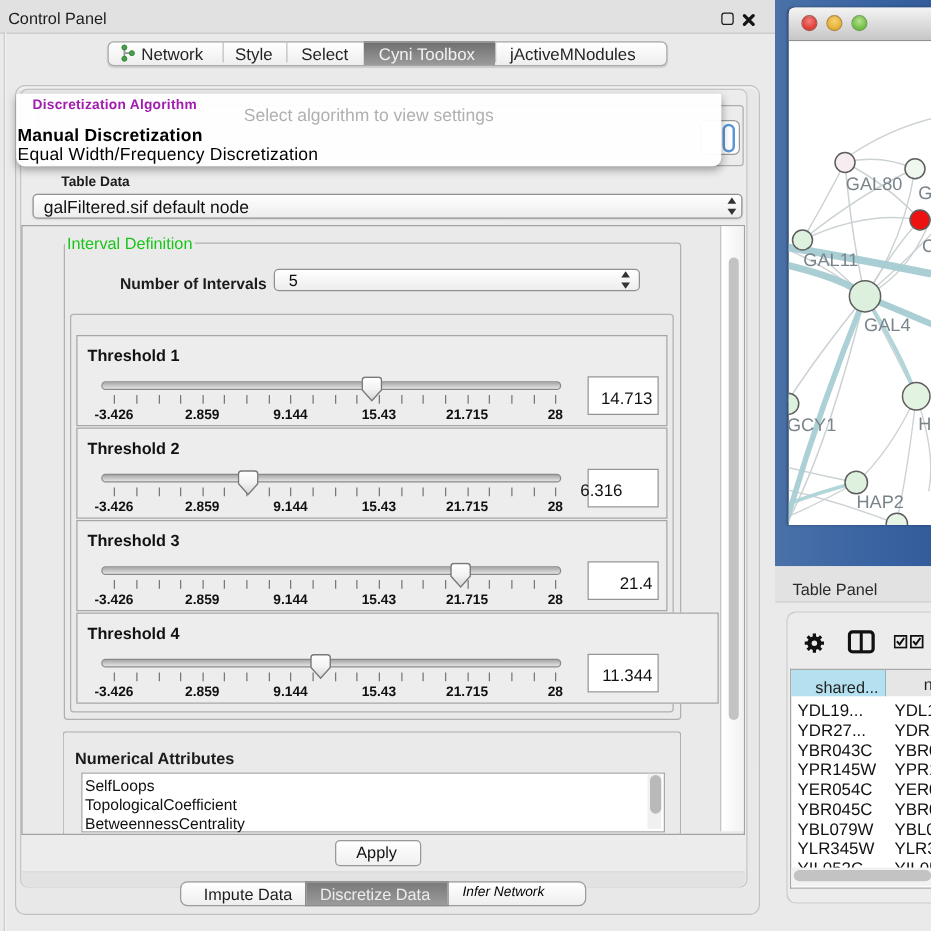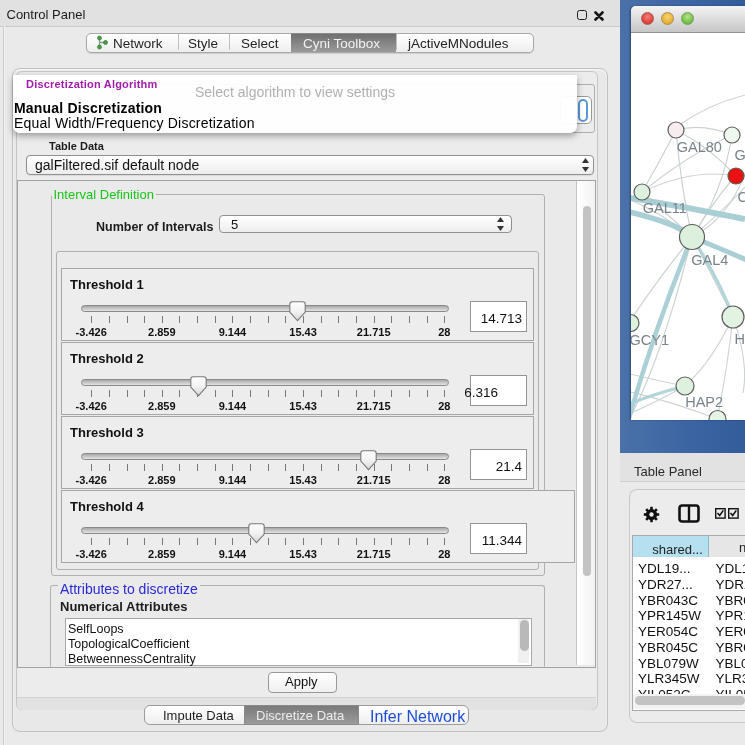--- a/index.html
+++ b/index.html
@@ -289,35 +289,34 @@
             <stop offset="0.5" stop-color="#f2f2f2"></stop>
             <stop offset="1" stop-color="#d8d8d8"></stop>
     </linearGradient>
         </defs>
       </svg>
   <div class="abs" style="left:408px;top:32px;width:55px;height:29px;background:#fff;border:1px solid #949494;"></div>
   <div class="abs" style="left:408px;top:42px;width:52px;text-align:right;font-size:13.5px;color:#111;">11.344</div>
 </div>
 
   <div class="abs" style="left:50px;top:585px;width:493px;height:82px;border:1px solid #b0b0b0;border-radius:3px;border-bottom:none;"></div>
-  <div class="abs" style="left:58px;top:581px;font-size:14px;color:#2a2ad2;background:#eaeaea;padding:0 2px;">Attributes to discretize</div>
   <div class="abs bold" style="left:60px;top:599px;font-size:13px;color:#1c1c1c;">Numerical Attributes</div>
   <div class="abs" style="left:65px;top:618px;width:465px;height:46px;background:#ffffff;border:1px solid #a8a8a8;"></div>
   <div class="abs" style="left:68px;top:621.5px;font-size:12.5px;color:#111;line-height:15.3px;">SelfLoops<br>TopologicalCoefficient<br>BetweennessCentrality</div>
   <div class="abs" style="left:518px;top:619px;width:11px;height:44px;background:#f0f0f0;"></div>
   <div class="abs" style="left:519.5px;top:620px;width:9px;height:31px;background:#b9b9b9;border-radius:4.5px;"></div>
 
   <div class="abs" style="left:268px;top:672px;width:67px;height:19px;background:linear-gradient(#ffffff,#f0f0f0);border:1px solid #989898;border-radius:4px;"></div>
   <div class="abs" style="left:285px;top:674px;font-size:13px;color:#111;">Apply</div>
 
   <div class="abs" style="left:144px;top:705px;width:323px;height:18px;background:linear-gradient(#ffffff,#eeeeee);border:1px solid #9c9c9c;border-radius:6px;"></div>
   <div class="abs" style="left:244px;top:705px;width:113px;height:18px;background:linear-gradient(#7a7a7a,#9b9b9b);border:1px solid #8a8a8a;"></div>
   <div class="abs" style="left:163px;top:708px;font-size:13px;color:#1c1c1c;">Impute Data</div>
   <div class="abs" style="left:256px;top:708px;font-size:13px;color:#ededed;">Discretize Data</div>
-  <div class="abs" style="left:370px;top:708px;font-size:16px;color:#1d4ed8;">Infer Network</div>
+  <div class="abs" style="left:370px;top:708px;font-size:11px;color:#000000;font-style:italic;">Infer Network</div>
 
   <div class="abs" style="left:13px;top:75px;width:564px;height:58px;background:rgba(255,255,255,0.95);border-radius:1px 1px 7px 7px;box-shadow:0 3px 7px rgba(0,0,0,0.35);"></div>
   <div class="abs bold" style="left:26px;top:78px;font-size:11px;letter-spacing:0.2px;color:#a21caf;">Discretization Algorithm</div>
   <div class="abs" style="left:13px;top:84px;width:564px;text-align:center;font-size:14px;color:#b0b0b0;">Select algorithm to view settings</div>
   <div class="abs bold" style="left:14px;top:100px;font-size:14px;letter-spacing:0.2px;color:#000;">Manual Discretization</div>
   <div class="abs" style="left:14px;top:114.5px;font-size:14px;letter-spacing:0.2px;color:#000;">Equal Width/Frequency Discretization</div>
 
   <div class="abs" style="left:620px;top:0;width:125px;height:453px;background:linear-gradient(90deg,#4a71a8 0%,#3a64a2 60%,#335c9b 100%);"></div>
 
   <div class="abs" style="left:631px;top:6px;width:114px;height:414px;background:#ffffff;border-radius:5px 0 0 0;box-shadow:-1px 0 2px rgba(0,0,0,0.35);"></div>

